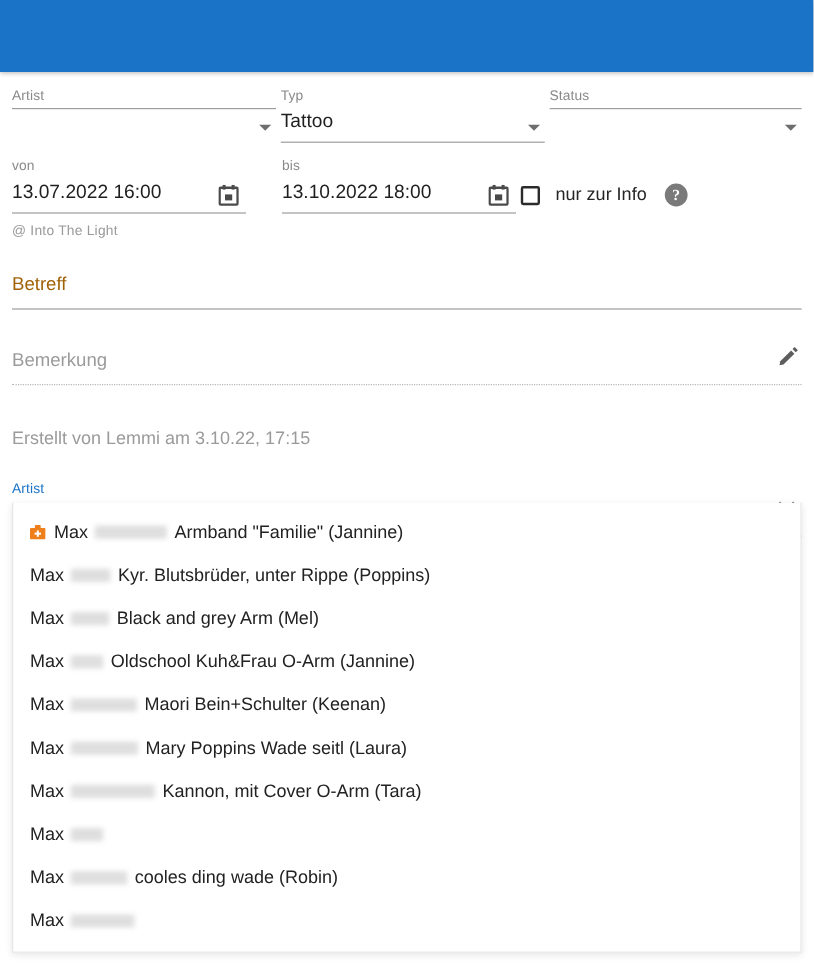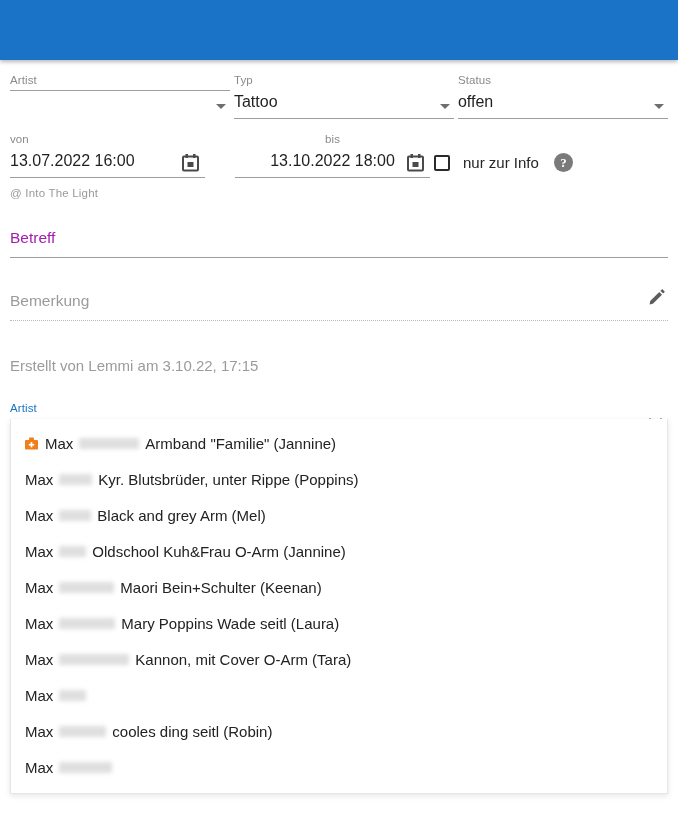--- a/index.html
+++ b/index.html
@@ -61,21 +61,21 @@
     background: #9e9e9e;
     margin-top: 3px;
   }
 
   
   .col-artist { width: 222px; }
   .col-typ    { width: 222px; margin-left: 4px; }
   .col-status { width: 212px; margin-left: 4px; }
 
   .col-von { width: 195px; }
-  .col-bis { width: 195px; margin-left: 30px; text-align: center; }
+  .col-bis { width: 195px; margin-left: 30px; }
 
   
   .caret {
     position: absolute;
     right: 4px;
     bottom: 10px;
     width: 0; height: 0;
     border-left: 5px solid transparent;
     border-right: 5px solid transparent;
     border-top: 5px solid #6e6e6e;
@@ -129,21 +129,21 @@
     margin-left: 15px;
     font-family: "Liberation Serif", serif;
   }
 
   
   .wide {
     position: relative;
   }
   .wide .placeholder {
     font-size: 15.5px;
-    color: #a21caf;
+    color: #a16207;
     line-height: 22px;
   }
   .wide .placeholder.light {
     color: #9b9b9b;
   }
   .wide .line-solid {
     height: 1px;
     background: #9e9e9e;
     margin-top: 8px;
   }
@@ -271,21 +271,20 @@
 
     <div class="field col-typ">
       <div class="flabel">Typ</div>
       <div class="fvalue">Tattoo</div>
       <div class="caret"></div>
       <div class="underline"></div>
     </div>
 
     <div class="field col-status">
       <div class="flabel">Status</div>
-      <div class="fvalue">offen</div>
       <div class="caret"></div>
       <div class="underline"></div>
     </div>
   </div>
 
   <div class="row">
 
     <div class="field col-von">
       <div class="flabel">von</div>
       <div class="fvalue">13.07.2022 16:00</div>
@@ -387,19 +386,19 @@
       <span class="redacted" style="width:70px"></span>
       <span class="rest">Kannon, mit Cover O-Arm (Tara)</span>
     </div>
     <div class="ac-item">
       <span class="first">Max</span>
       <span class="redacted" style="width:27px"></span>
     </div>
     <div class="ac-item">
       <span class="first">Max</span>
       <span class="redacted" style="width:47px"></span>
-      <span class="rest">cooles ding seitl (Robin)</span>
+      <span class="rest">cooles ding wade (Robin)</span>
     </div>
     <div class="ac-item">
       <span class="first">Max</span>
       <span class="redacted" style="width:53px"></span>
     </div>
   </div>
 
 </body></html>

